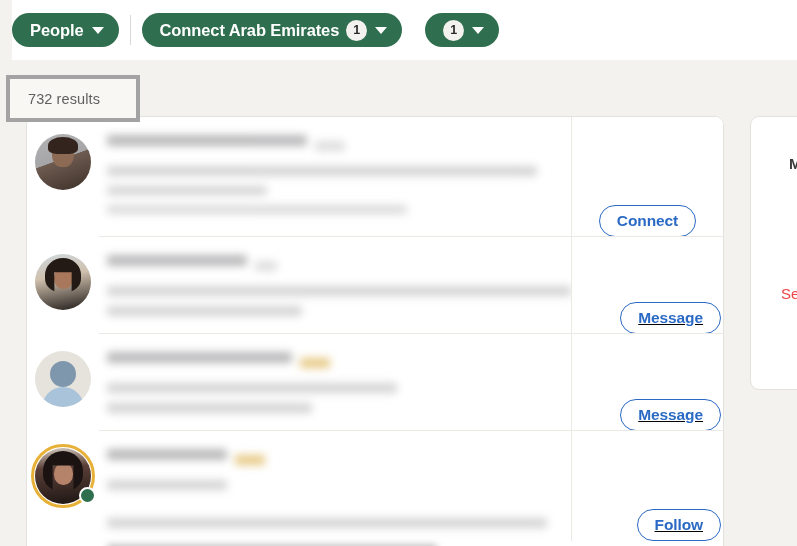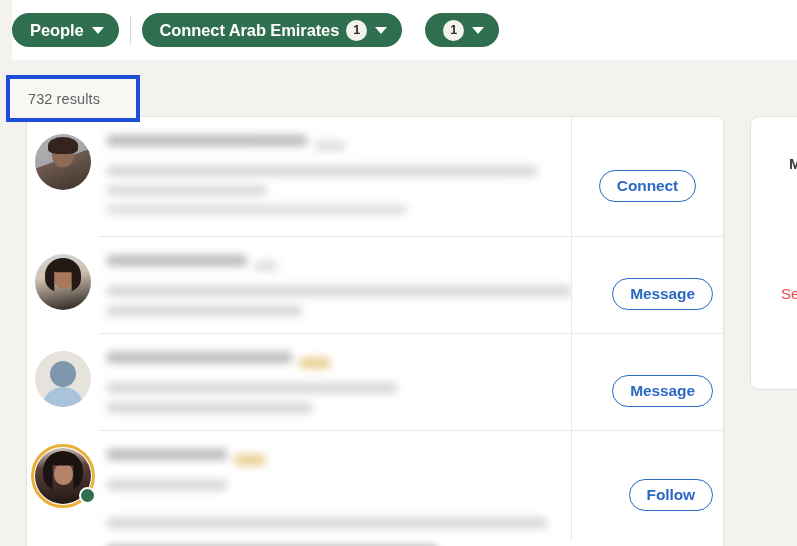--- a/index.html
+++ b/index.html
@@ -84,21 +84,21 @@
     position: absolute;
     right: 6px; top: 15px;
     margin: 0;
   }
 
   
   .results-wrap {
     position: absolute;
     left: 6px; top: 75px;
     width: 134px; height: 47px;
-    border: 4px solid #1d4ed8;
+    border: 4px solid #a3a3a3;
     background: #f8f7f4;
     display: flex;
     align-items: center;
     padding-left: 18px;
     z-index: 30;
   }
   .results-text {
     font-size: 14.5px;
     color: #5f5f5f;
     letter-spacing: 0.1px;
@@ -258,27 +258,27 @@
                display:inline-block; margin-left:8px; vertical-align:middle; }
 
   .nm-row { display:flex; align-items:center; margin-bottom:10px; }
 
   
   .action-col {
     width: 152px;
     flex: 0 0 auto;
     border-left: 1px solid #ebe9e4;
     display: flex;
-    align-items: center;
+    align-items: flex-end;
     justify-content: center;
     padding-top: 17px;
     background: #ffffff;
     position: relative;
   }
-  .action-col.push-right { justify-content: flex-end; padding-right: 10px; }
+  .action-col.push-right { justify-content: flex-end; padding-right: 2px; text-decoration: underline; }
 
   .act-btn {
     height: 32px;
     border: 1.6px solid #2b6ac4;
     border-radius: 16px;
     color: #2b6ac4;
     background: transparent;
     font-size: 15.5px;
     font-weight: 700;
     font-family: "Liberation Sans", sans-serif;

